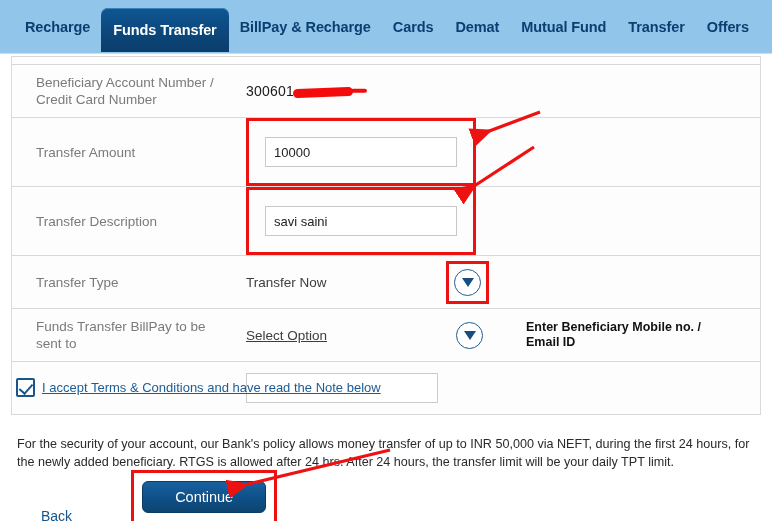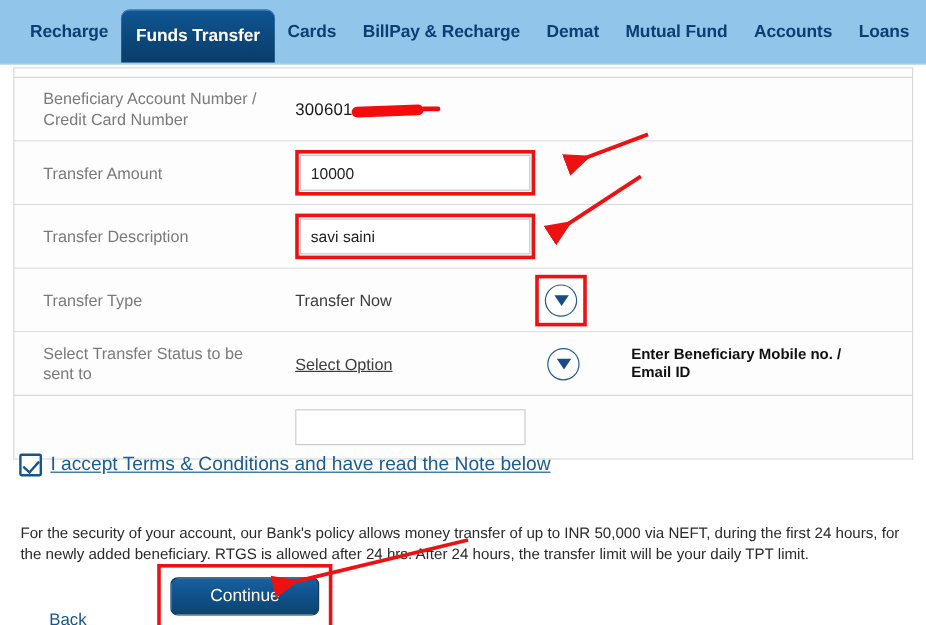--- a/index.html
+++ b/index.html
@@ -102,21 +102,21 @@
     font-family: "Liberation Sans", sans-serif;
     line-height: 28px;
     outline: none;
   }
   .txtinput.empty { width: 192px; border-color: #cccccc; }
 
   .redbox {
     position: relative;
     display: inline-block;
     border: 3px solid #ee1111;
-    padding: 1px;
+    padding: 16px;
   }
 
   .acct-num {
     font-size: 14px;
     color: #1a1a1a;
     letter-spacing: 0.2px;
     position: relative;
     display: inline-block;
   }
   .redact {
@@ -187,21 +187,21 @@
   .checkbox:after {
     content: "";
     position: absolute;
     left: 4px; top: 1px;
     width: 6px; height: 11px;
     border: solid #17558c;
     border-width: 0 2.6px 2.6px 0;
     transform: rotate(42deg);
   }
   .terms-link {
-    font-size: 16px;
+    font-size: 13px;
     color: #1a5c96;
     text-decoration: underline;
     cursor: pointer;
   }
 
   
   .note {
     position: absolute;
     left: 17px; top: 415px;
     width: 740px;
@@ -251,26 +251,25 @@
 </style>
 </head>
 <body>
 
 <div id="page">
 
   <div class="navbar">
     <div class="nav-inner">
       <div class="nav-item">Recharge</div>
       <div class="nav-item active">Funds Transfer</div>
+      <div class="nav-item">BillPay &amp; Recharge</div>
       <div class="nav-item">Cards</div>
-      <div class="nav-item">BillPay &amp; Recharge</div>
       <div class="nav-item">Demat</div>
       <div class="nav-item">Mutual Fund</div>
-      <div class="nav-item">Accounts</div>
-      <div class="nav-item">Loans</div>
+      <div class="nav-item">Transfer</div>
       <div class="nav-item">Offers</div>
     </div>
   </div>
 
   <div class="table-wrap">
 
     <div class="frow first"></div>
 
     <div class="frow row-tall">
       <div class="label">
@@ -310,21 +309,21 @@
         <span class="dd-redbox">
           <span class="ddcircle">
             <span class="tri"></span>
           </span>
         </span>
       </div>
     </div>
 
     <div class="frow row-tall">
       <div class="label">
-        <span>Select Transfer Status to be</span><br>
+        <span>Funds Transfer BillPay to be</span><br>
         <span>sent to</span>
       </div>
       <div class="value">
         <span class="plain-val" style="width:200px;text-decoration:underline;">Select Option</span>
         <span class="ddcircle" style="margin-left:10px;">
           <span class="tri"></span>
         </span>
         <span class="hint-text" style="margin-left:43px;">
           <span>Enter Beneficiary Mobile no. /</span><br>
           <span>Email ID</span>

